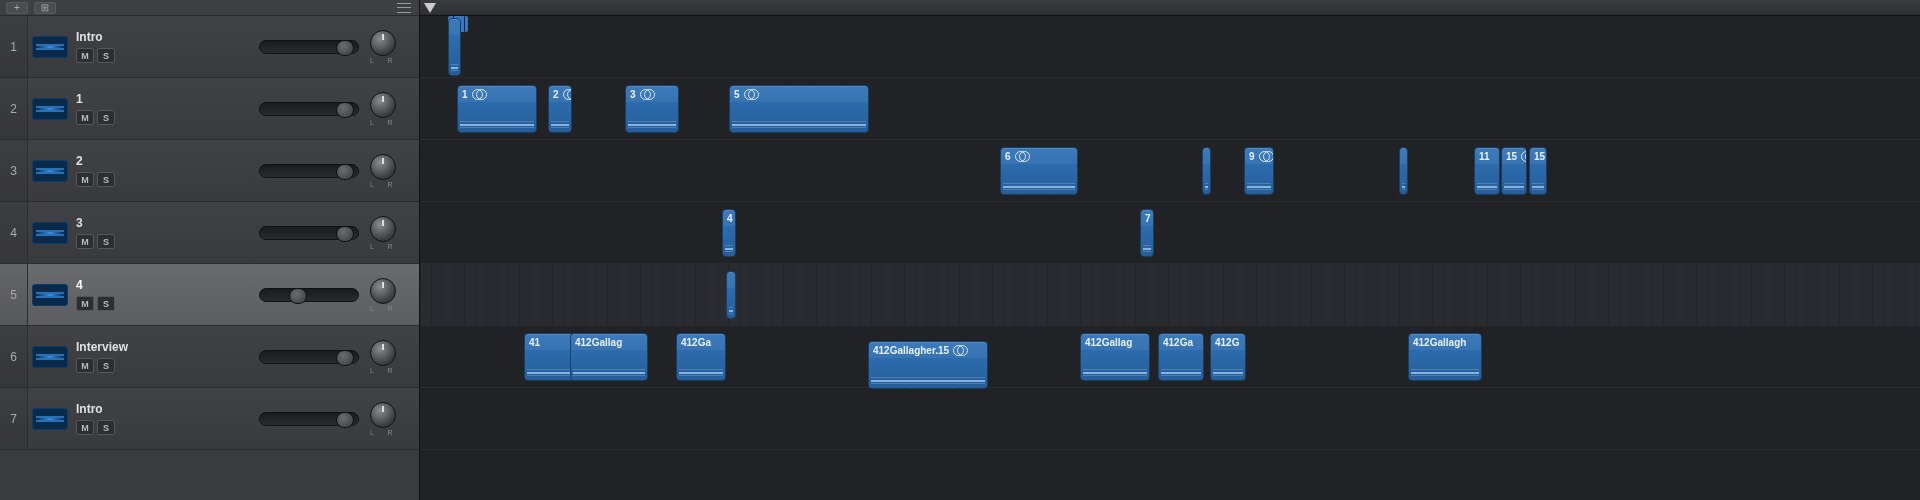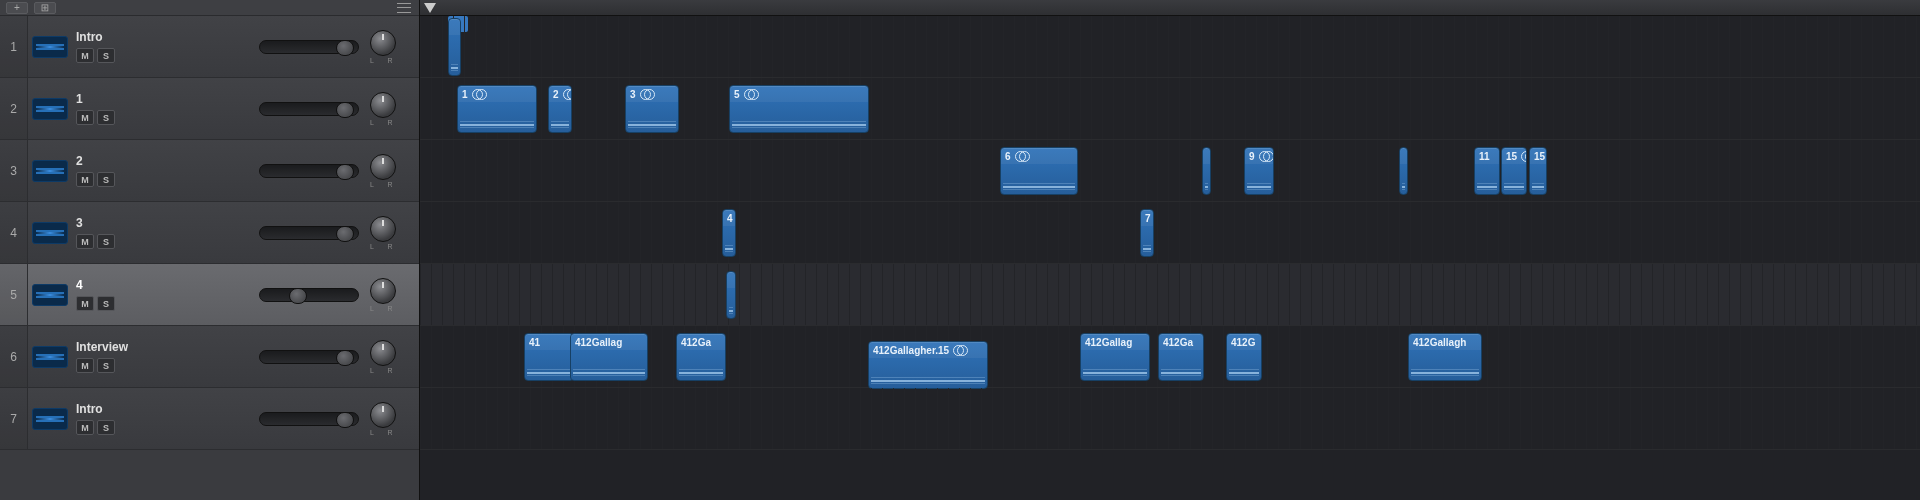--- a/index.html
+++ b/index.html
@@ -574,21 +574,21 @@
               <span>412Gallag</span>
             </div>
             <div class="region-wave"></div>
           </div>
           <div class="region" style="left: 738px; width: 46px;">
             <div class="region-head">
               <span>412Ga</span>
             </div>
             <div class="region-wave"></div>
           </div>
-          <div class="region" style="left: 790px; width: 36px; margin-left: 16px;">
+          <div class="region" style="left: 790px; width: 36px;">
             <div class="region-head">
               <span>412G</span>
             </div>
             <div class="region-wave"></div>
           </div>
           <div class="region" style="left: 988px; width: 74px;">
             <div class="region-head">
               <span>412Gallagh</span>
             </div>
             <div class="region-wave"></div>

